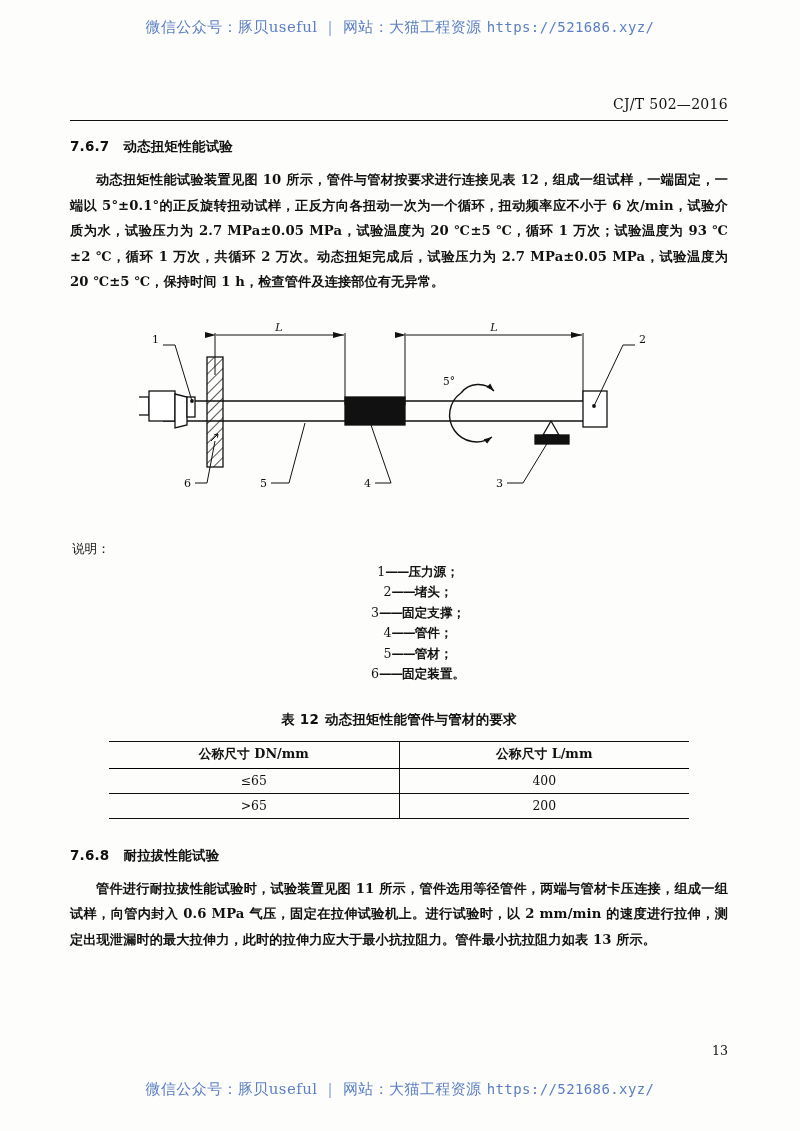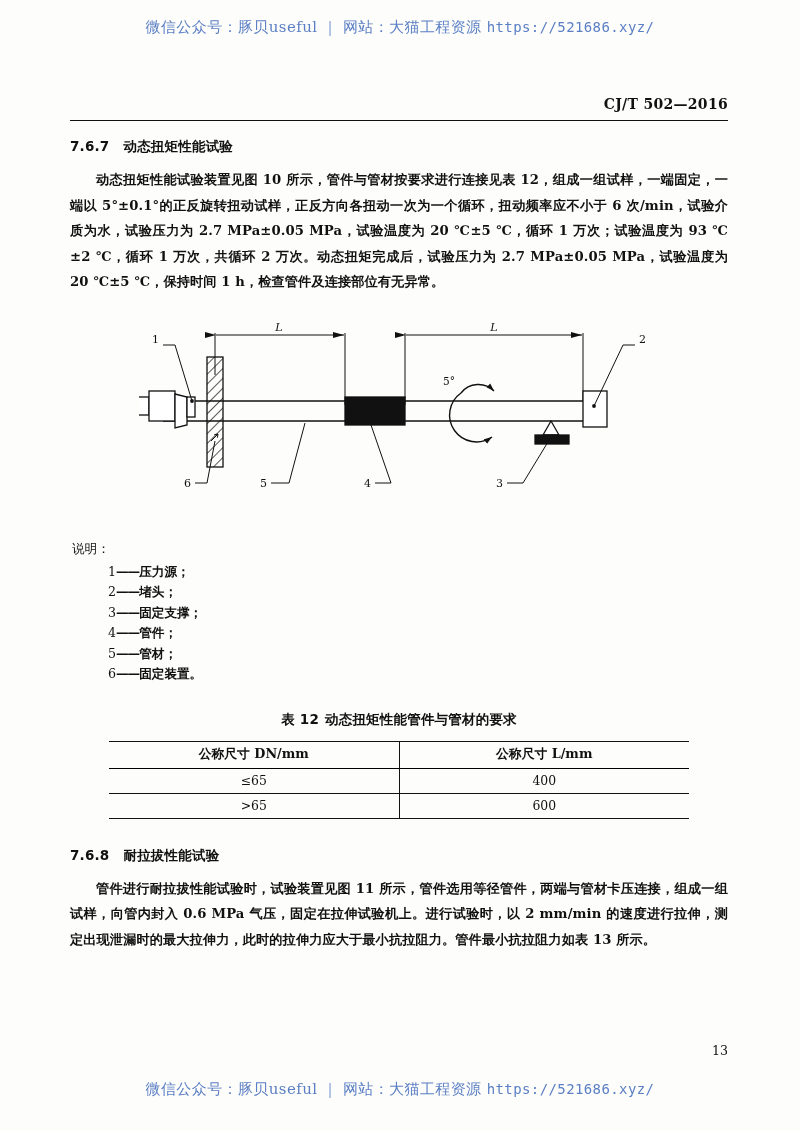--- a/index.html
+++ b/index.html
@@ -37,21 +37,21 @@
   .watermark-bottom { top: 1080px; }
 
   
   .run-head {
     position: absolute;
     top: 96px;
     left: 70px;
     right: 72px;
     text-align: right;
     font-size: 14px;
-    font-weight: bold;
+    font-weight: normal;
     font-family: "DejaVu Serif", "Liberation Serif", serif;
     letter-spacing: .3px;
   }
   .run-head-rule {
     position: absolute;
     top: 120px;
     left: 70px;
     right: 72px;
     border-top: 1.3px solid #111;
   }
@@ -94,21 +94,21 @@
   .figure-wrap svg { display: block; margin: 0 auto; }
 
   
   .legend {
     margin-top: 6px;
     font-size: 12.6px;
     line-height: 20px;
     font-family: "DejaVu Serif", "Liberation Serif", serif;
   }
   .legend .legend-title { margin-left: 2px; margin-top: 36px; }
-  .legend ul { list-style: none; margin: 3px 0 0 0; padding: 0 0 0 38px; }
+  .legend ul { list-style: none; margin: 3px 0 0 0; padding: 0 0 0 38px; text-align: center; }
   .legend li { margin: 0; padding: 0; line-height: 20.5px; font-weight: bold; white-space: nowrap; }
   .legend li .idx { font-weight: normal; }
   .legend li .dash { letter-spacing: -1px; }
 
   
   .caption {
     text-align: center;
     font-size: 13.5px;
     font-weight: bold;
     font-family: "DejaVu Sans", "Liberation Sans", sans-serif;
@@ -285,21 +285,21 @@
           <th>公称尺寸 L/mm</th>
         </tr>
       </thead>
       <tbody>
         <tr>
           <td>≤65</td>
           <td>400</td>
         </tr>
         <tr>
           <td>&gt;65</td>
-          <td>600</td>
+          <td>200</td>
         </tr>
       </tbody>
     </table>
 
     <div class="section-2">
       <h3 class="clause">
         <span class="num">7.6.8</span><span>耐拉拔性能试验</span>
       </h3>
       <p class="body">管件进行耐拉拔性能试验时，试验装置见图 11 所示，管件选用等径管件，两端与管材卡压连接，组成一组试样，向管内封入 0.6 MPa 气压，固定在拉伸试验机上。进行试验时，以 2 mm/min 的速度进行拉伸，测定出现泄漏时的最大拉伸力，此时的拉伸力应大于最小抗拉阻力。管件最小抗拉阻力如表 13 所示。</p>
     </div>

